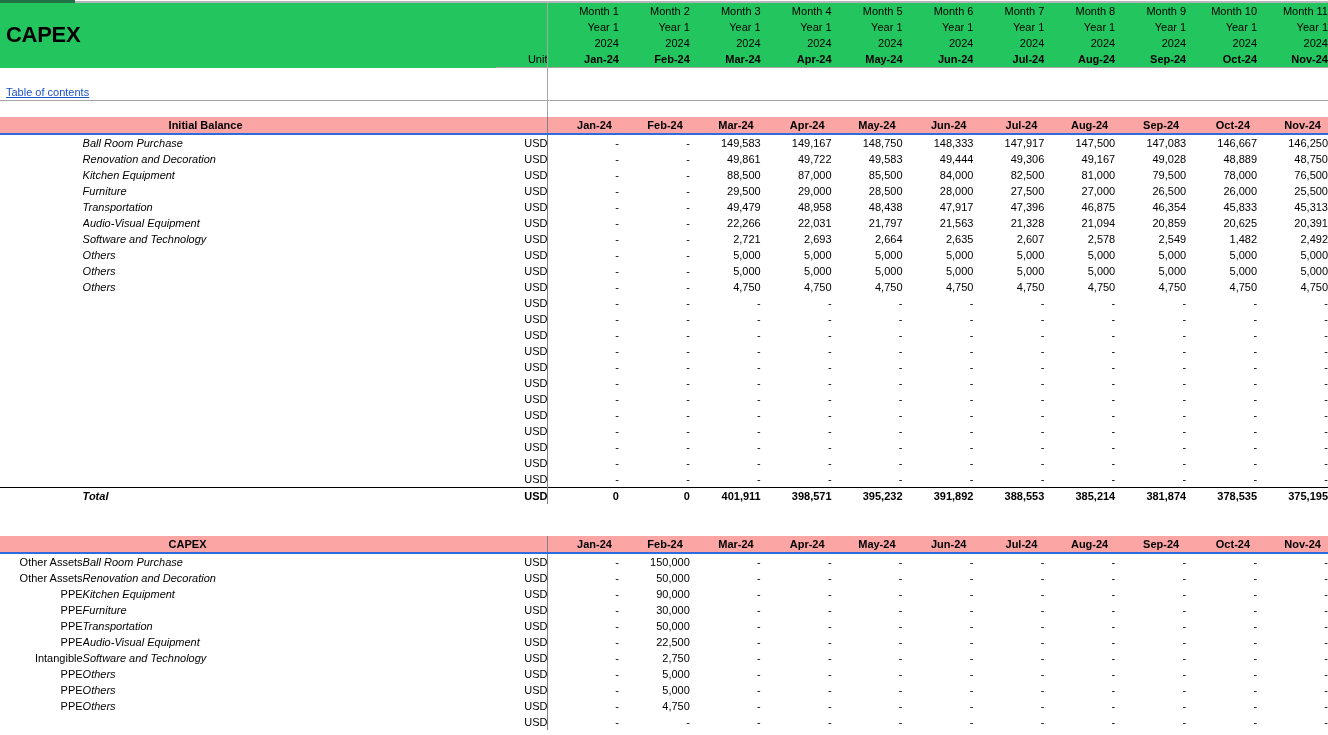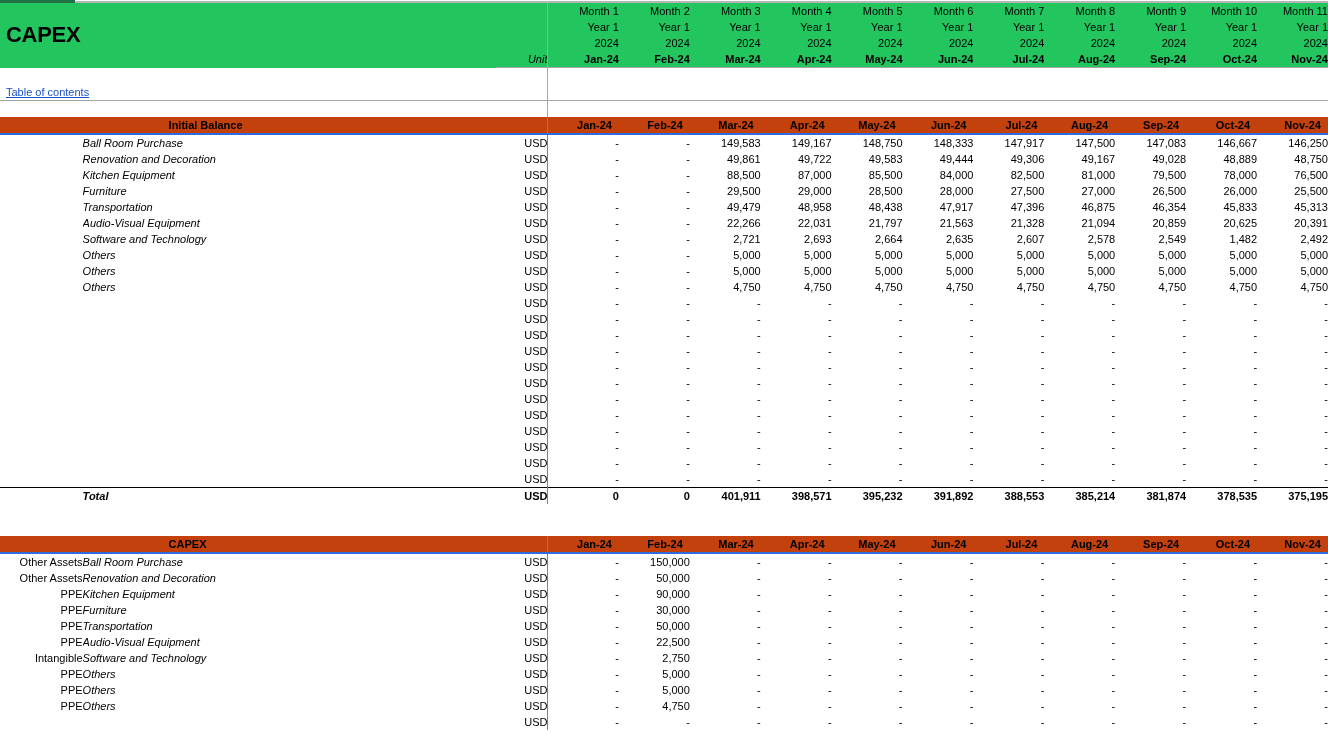--- a/index.html
+++ b/index.html
@@ -48,21 +48,21 @@
   .vline-l { border-left: 1px solid #a6a6a6; }
 
   
   .toc-link {
     color: #1a53c4; text-decoration: underline; padding-left: 6px;
     cursor: pointer; font-size: 11px;
   }
 
   
   .sec-hdr td {
-    background: #c2410c;
+    background: #fca5a5;
     border-bottom: 2px solid #2e6bdd;
     font-weight: bold;
     height: 17px; line-height: 17px;
   }
   .sec-hdr .sec-title { padding-left: 86px; text-align: left; }
   .sec-hdr .mon { text-align: right; padding-right: 7px; }
 
   
   .r-cat  { padding-left: 2px; text-align: right; }
   .r-name { padding-left: 86px; text-align: left; font-style: italic; }
@@ -137,21 +137,21 @@
           <td class="hdr-cell">2024</td>
           <td class="hdr-cell">2024</td>
           <td class="hdr-cell">2024</td>
           <td class="hdr-cell">2024</td>
           <td class="hdr-cell">2024</td>
           <td class="hdr-cell">2024</td>
           <td class="hdr-cell">2024</td>
           <td class="hdr-cell">2024</td>
         </tr>
         <tr class="titleband">
-          <td class="unit-lbl" style="border-bottom: 1px solid rgb(166, 166, 166); font-style: italic;">Unit</td>
+          <td class="unit-lbl" style="border-bottom: 1px solid rgb(166, 166, 166);">Unit</td>
           <td class="hdr-cell b vline-l" style="border-bottom: 1px solid rgb(166, 166, 166);">Jan-24</td>
           <td class="hdr-cell b" style="border-bottom: 1px solid rgb(166, 166, 166);">Feb-24</td>
           <td class="hdr-cell b" style="border-bottom: 1px solid rgb(166, 166, 166);">Mar-24</td>
           <td class="hdr-cell b" style="border-bottom: 1px solid rgb(166, 166, 166);">Apr-24</td>
           <td class="hdr-cell b" style="border-bottom: 1px solid rgb(166, 166, 166);">May-24</td>
           <td class="hdr-cell b" style="border-bottom: 1px solid rgb(166, 166, 166);">Jun-24</td>
           <td class="hdr-cell b" style="border-bottom: 1px solid rgb(166, 166, 166);">Jul-24</td>
           <td class="hdr-cell b" style="border-bottom: 1px solid rgb(166, 166, 166);">Aug-24</td>
           <td class="hdr-cell b" style="border-bottom: 1px solid rgb(166, 166, 166);">Sep-24</td>
           <td class="hdr-cell b" style="border-bottom: 1px solid rgb(166, 166, 166);">Oct-24</td>

